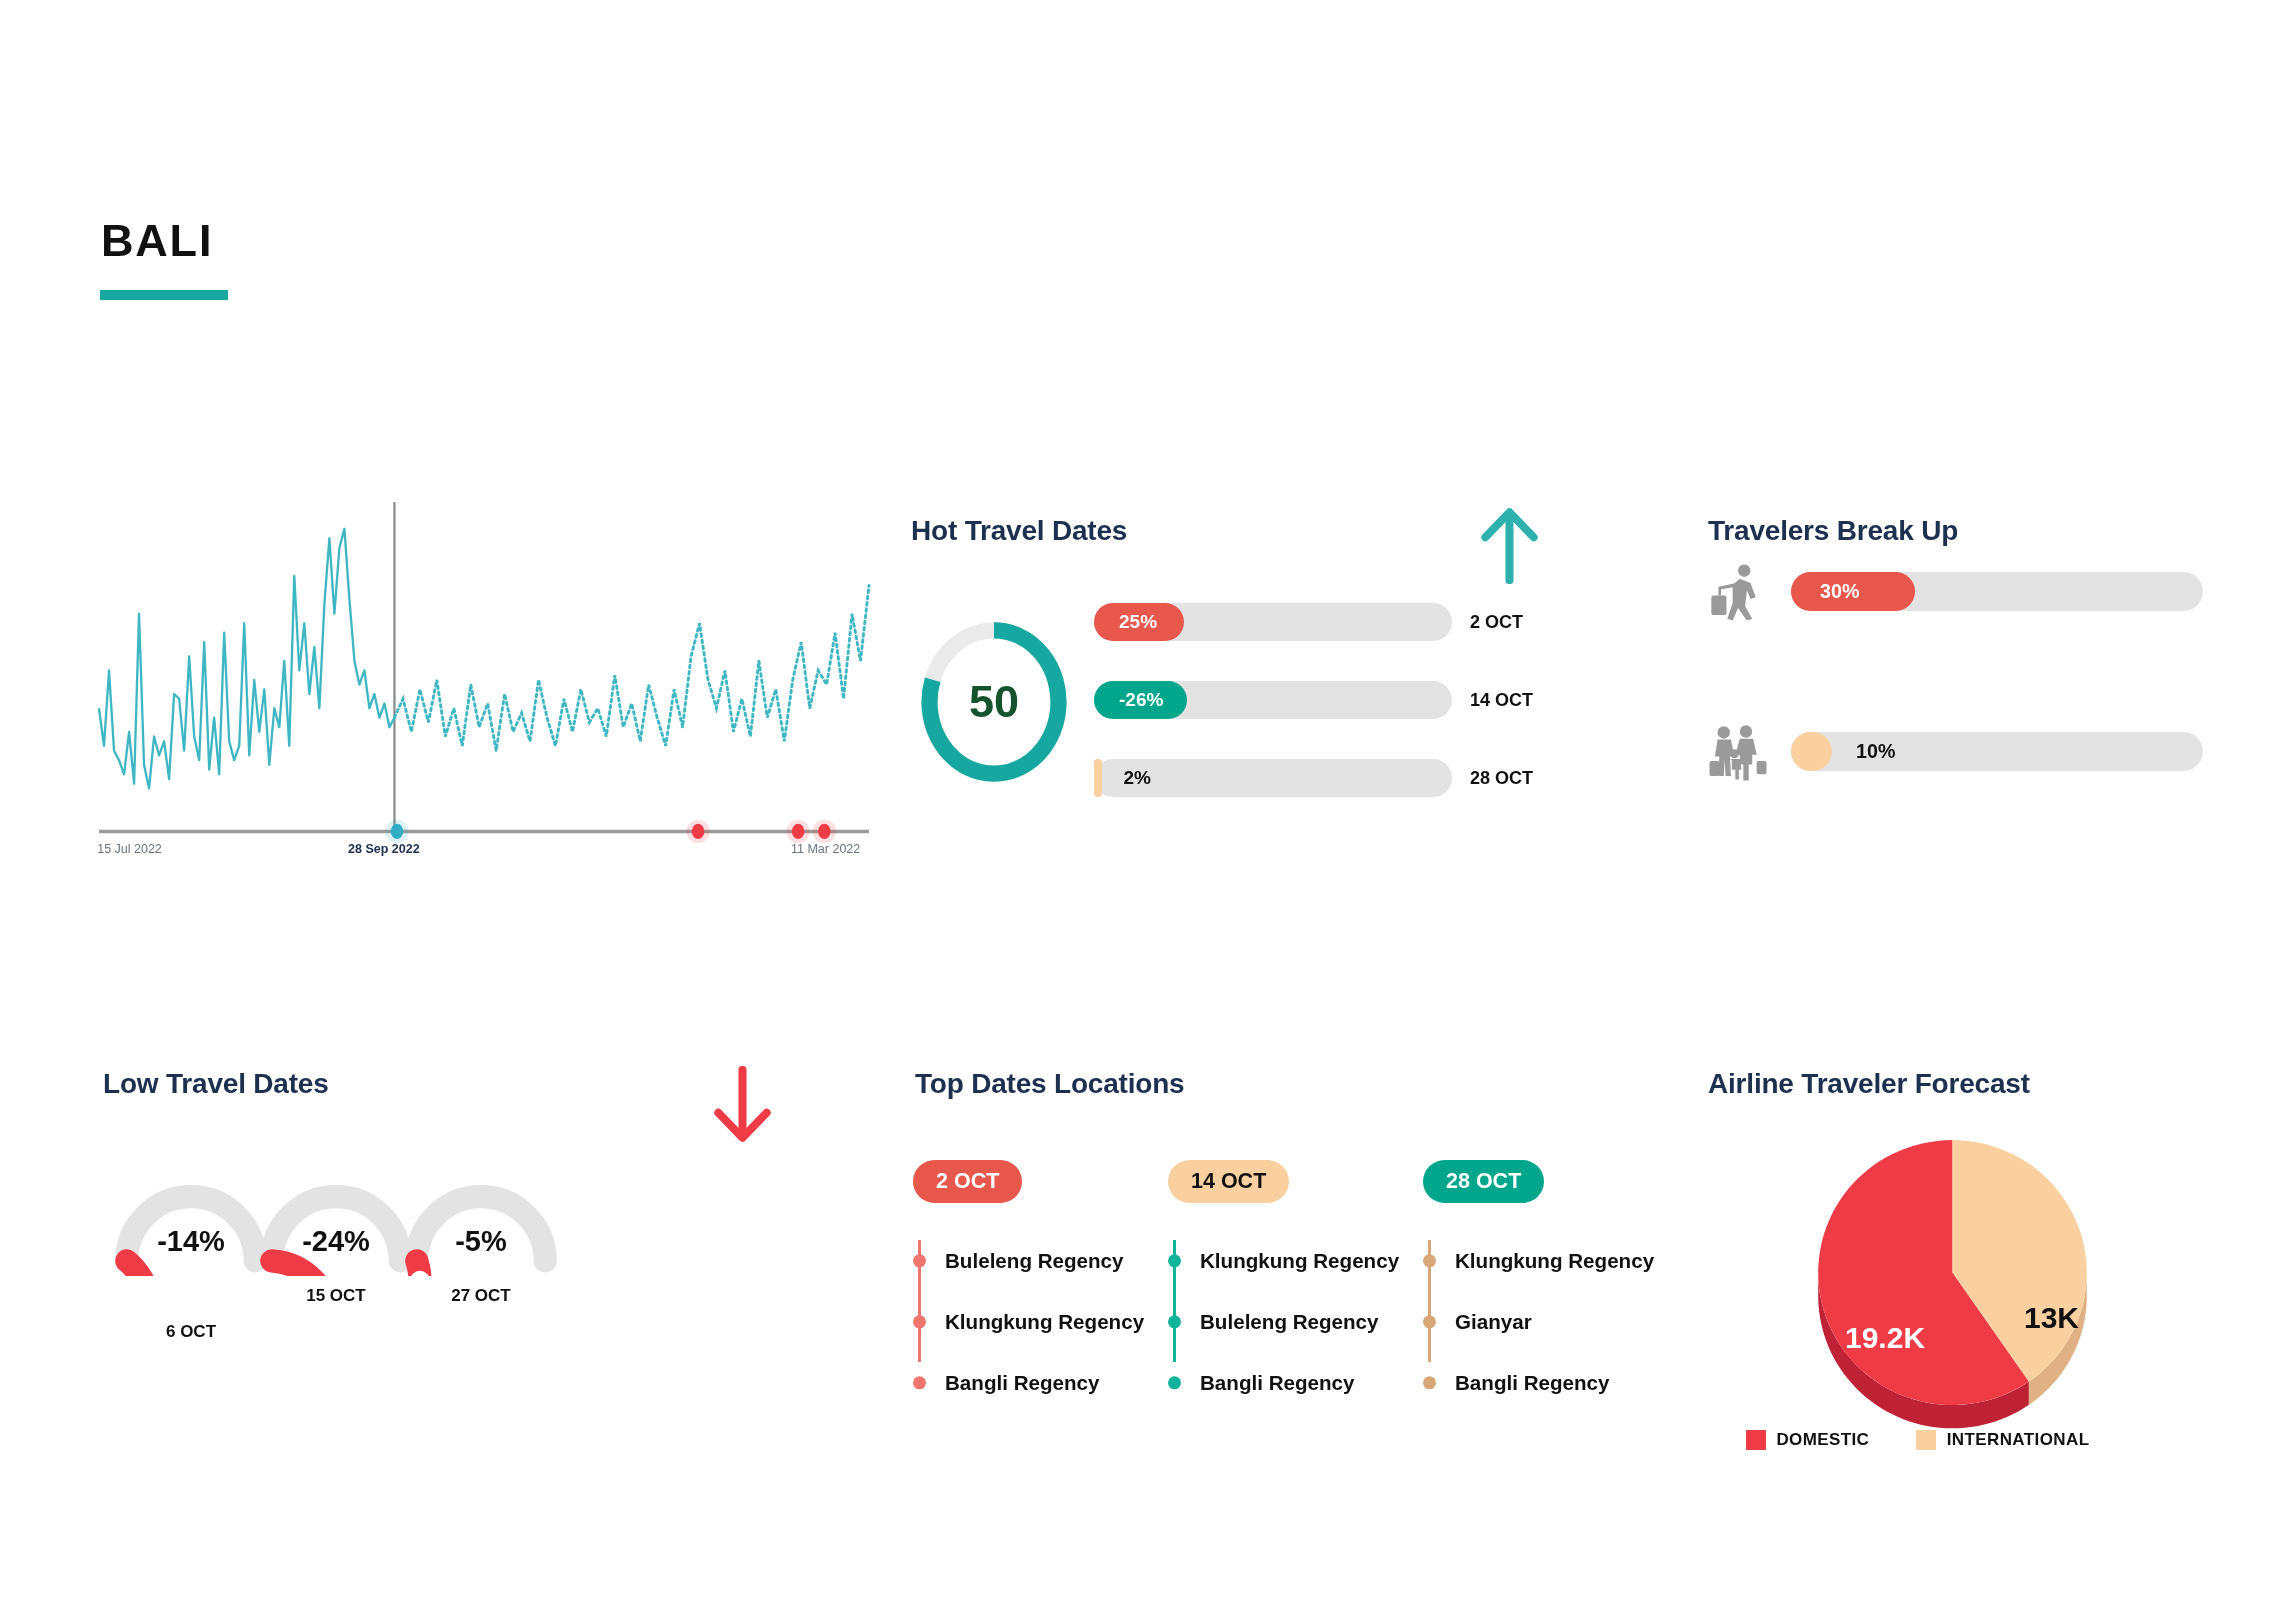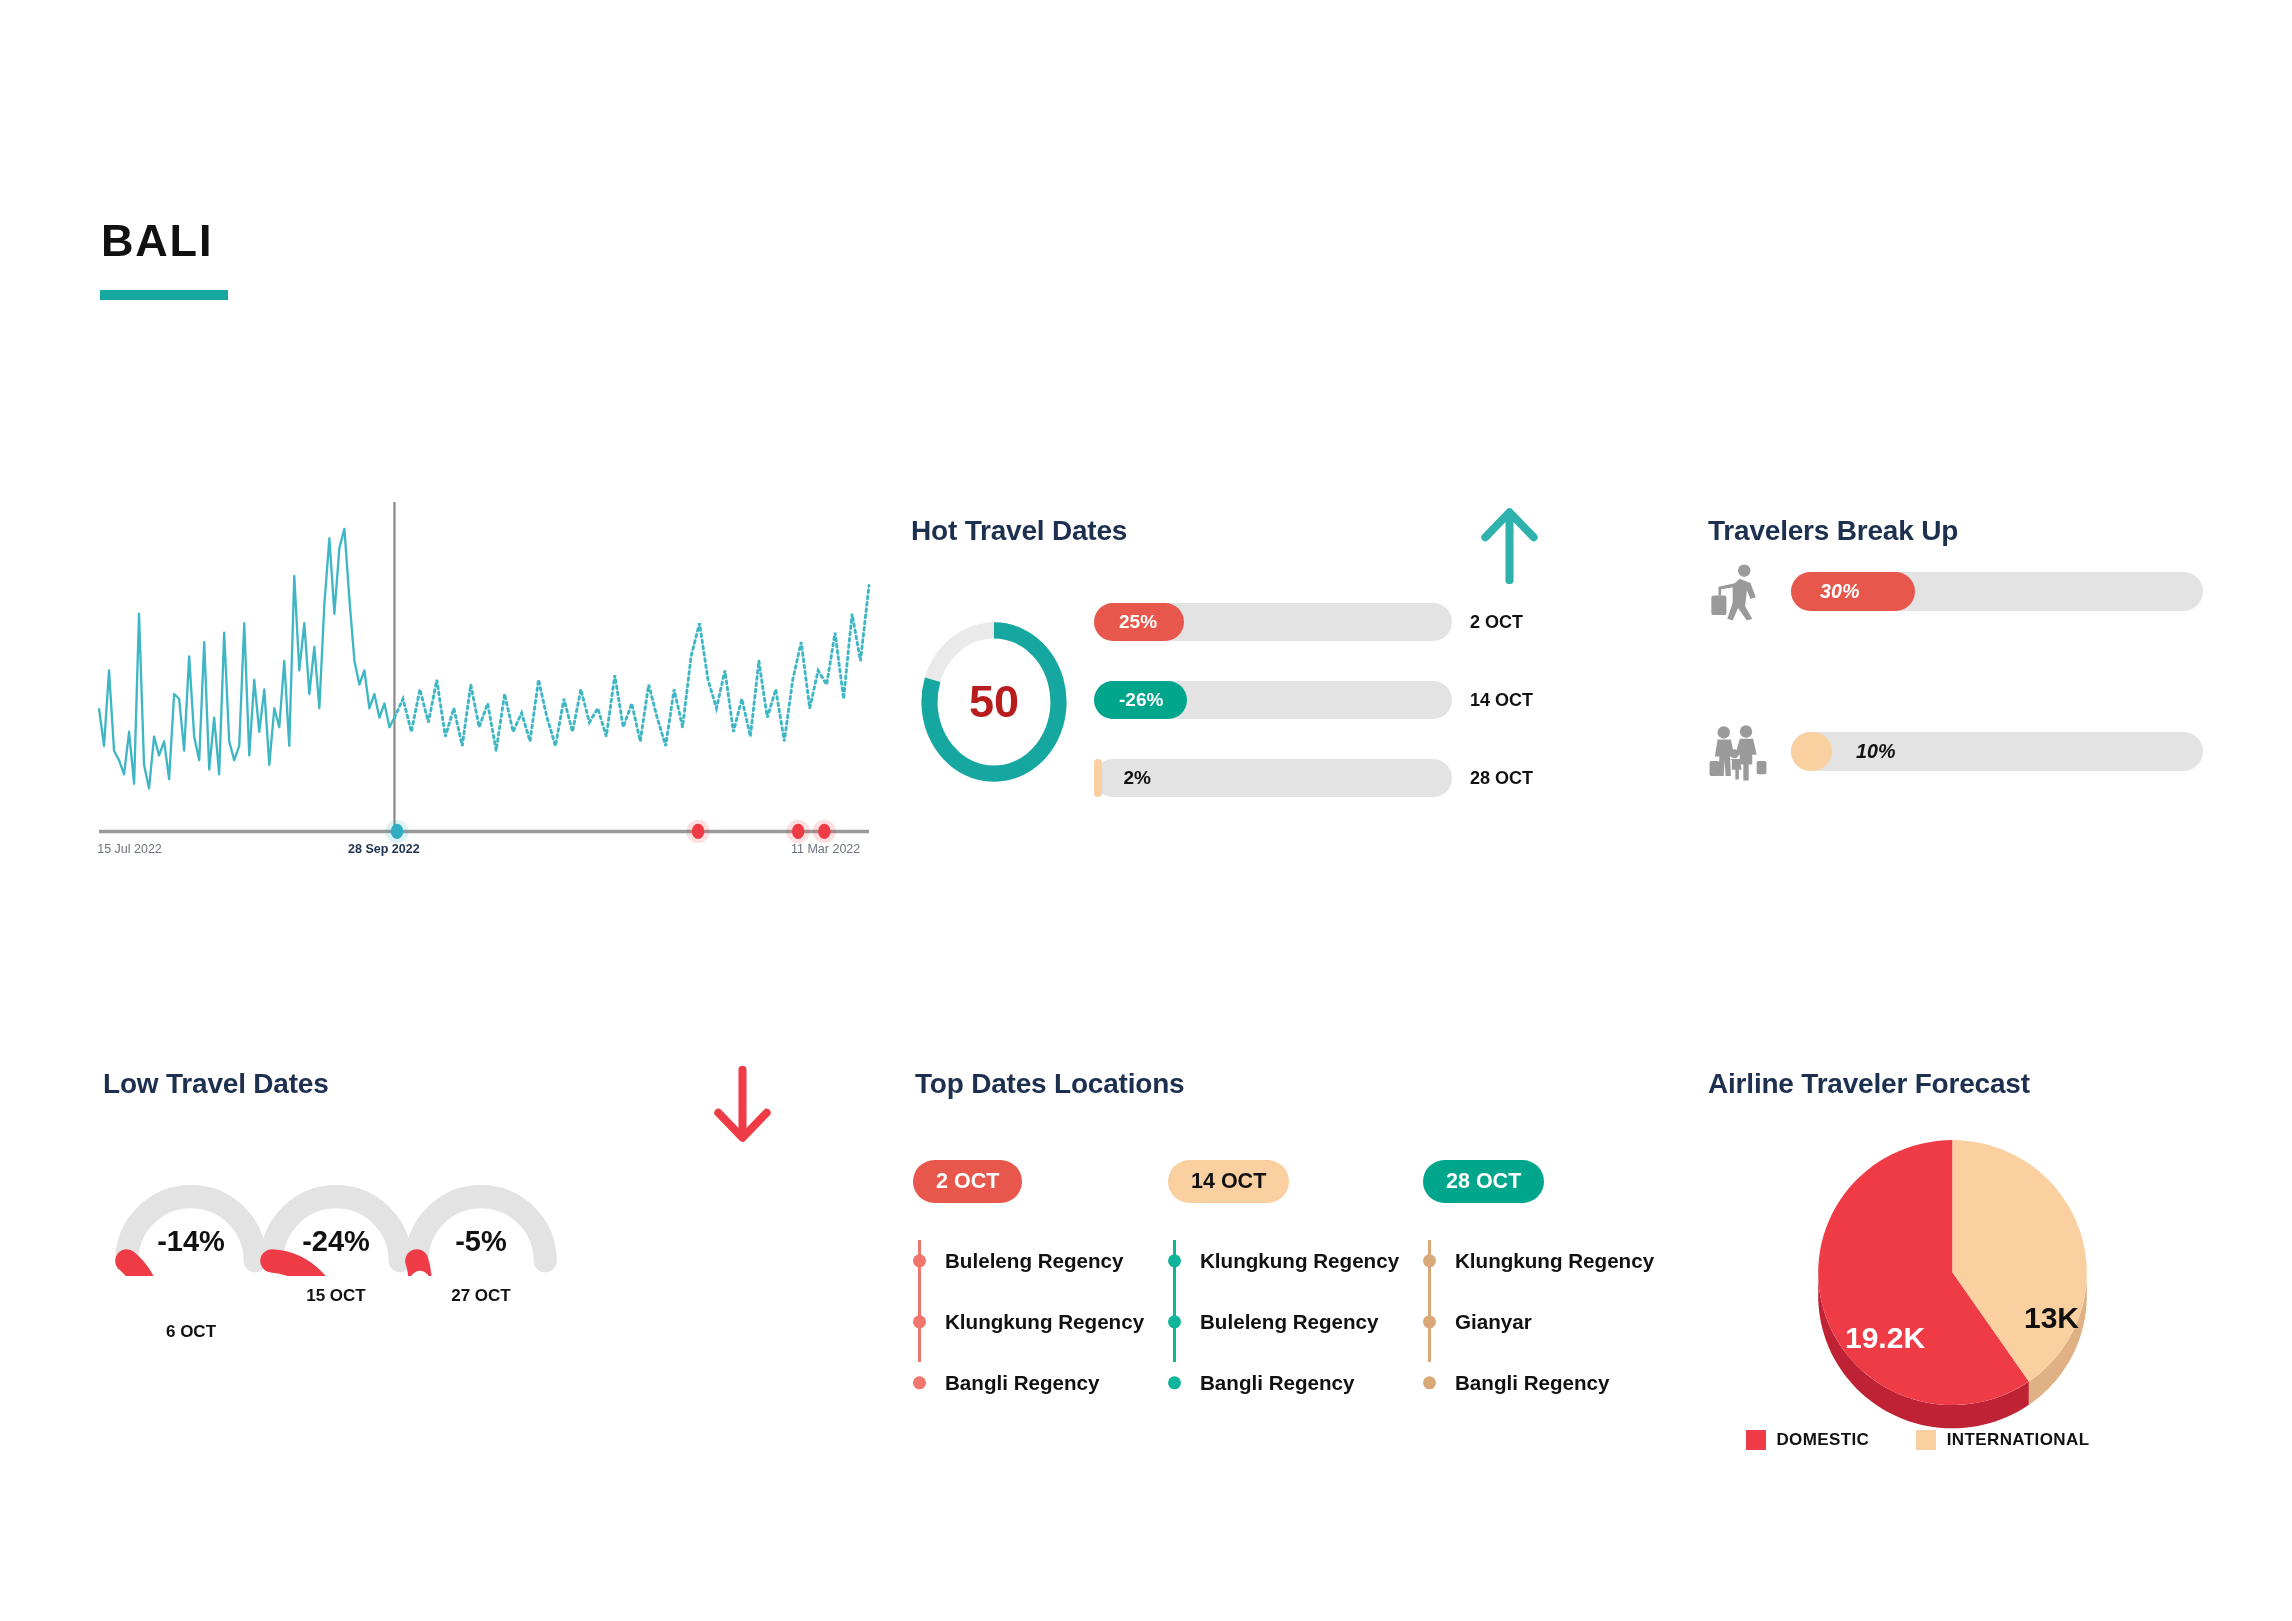--- a/index.html
+++ b/index.html
@@ -34,21 +34,21 @@
   #sparkline-svg { position: absolute; left: 0; top: 0; }
   .axis-label {
     position: absolute; font-size: 12.5px; color: #6B7280; white-space: nowrap;
   }
   .axis-label.center { font-weight: 700; color: #1E3050; }
   #hot-arrow { position: absolute; left: 1480px; top: 503px; }
   #hot-donut { position: absolute; left: 915px; top: 616px; }
   .donut-value {
     position: absolute; left: 915px; top: 616px; width: 158px; height: 172px;
     display: flex; align-items: center; justify-content: center;
-    font-size: 45px; font-weight: 700; color: #b91c1c;
+    font-size: 45px; font-weight: 700; color: #14532d;
   }
 
   .bar-row { position: absolute; height: 38px; }
   .bar-track {
     position: absolute; left: 0; top: 0; height: 38px; width: 358px;
     background: #E3E3E3; border-radius: 19px;
   }
   .bar-fill {
     position: absolute; left: 0; top: 0; height: 38px; border-radius: 19px;
     display: flex; align-items: center;
@@ -60,21 +60,21 @@
   .bar-fill.thin span {
     color: #111111; padding-left: 21.5px;
   }
   .bar-date {
     position: absolute; left: 376px; top: 9px;
     font-size: 18px; font-weight: 700; color: #111111; white-space: nowrap;
   }
 
   
   #break-panel { position: absolute; left: 1706px; top: 506px; width: 537px; height: 296px; }
-  .tb-row { position: absolute; height: 56px; font-style: italic; }
+  .tb-row { position: absolute; height: 56px; }
   .tb-icon { position: absolute; left: 0; top: -12.5px; width: 64px; height: 64px; }
   .tb-track {
     position: absolute; left: 85px; top: 0; height: 39px; width: 412px;
     background: #E3E3E3; border-radius: 19.7px;
   }
   .tb-fill {
     position: absolute; left: 85px; top: 0; height: 39px; border-radius: 19.7px;
     display: flex; align-items: center;
   }
   .tb-fill span {

